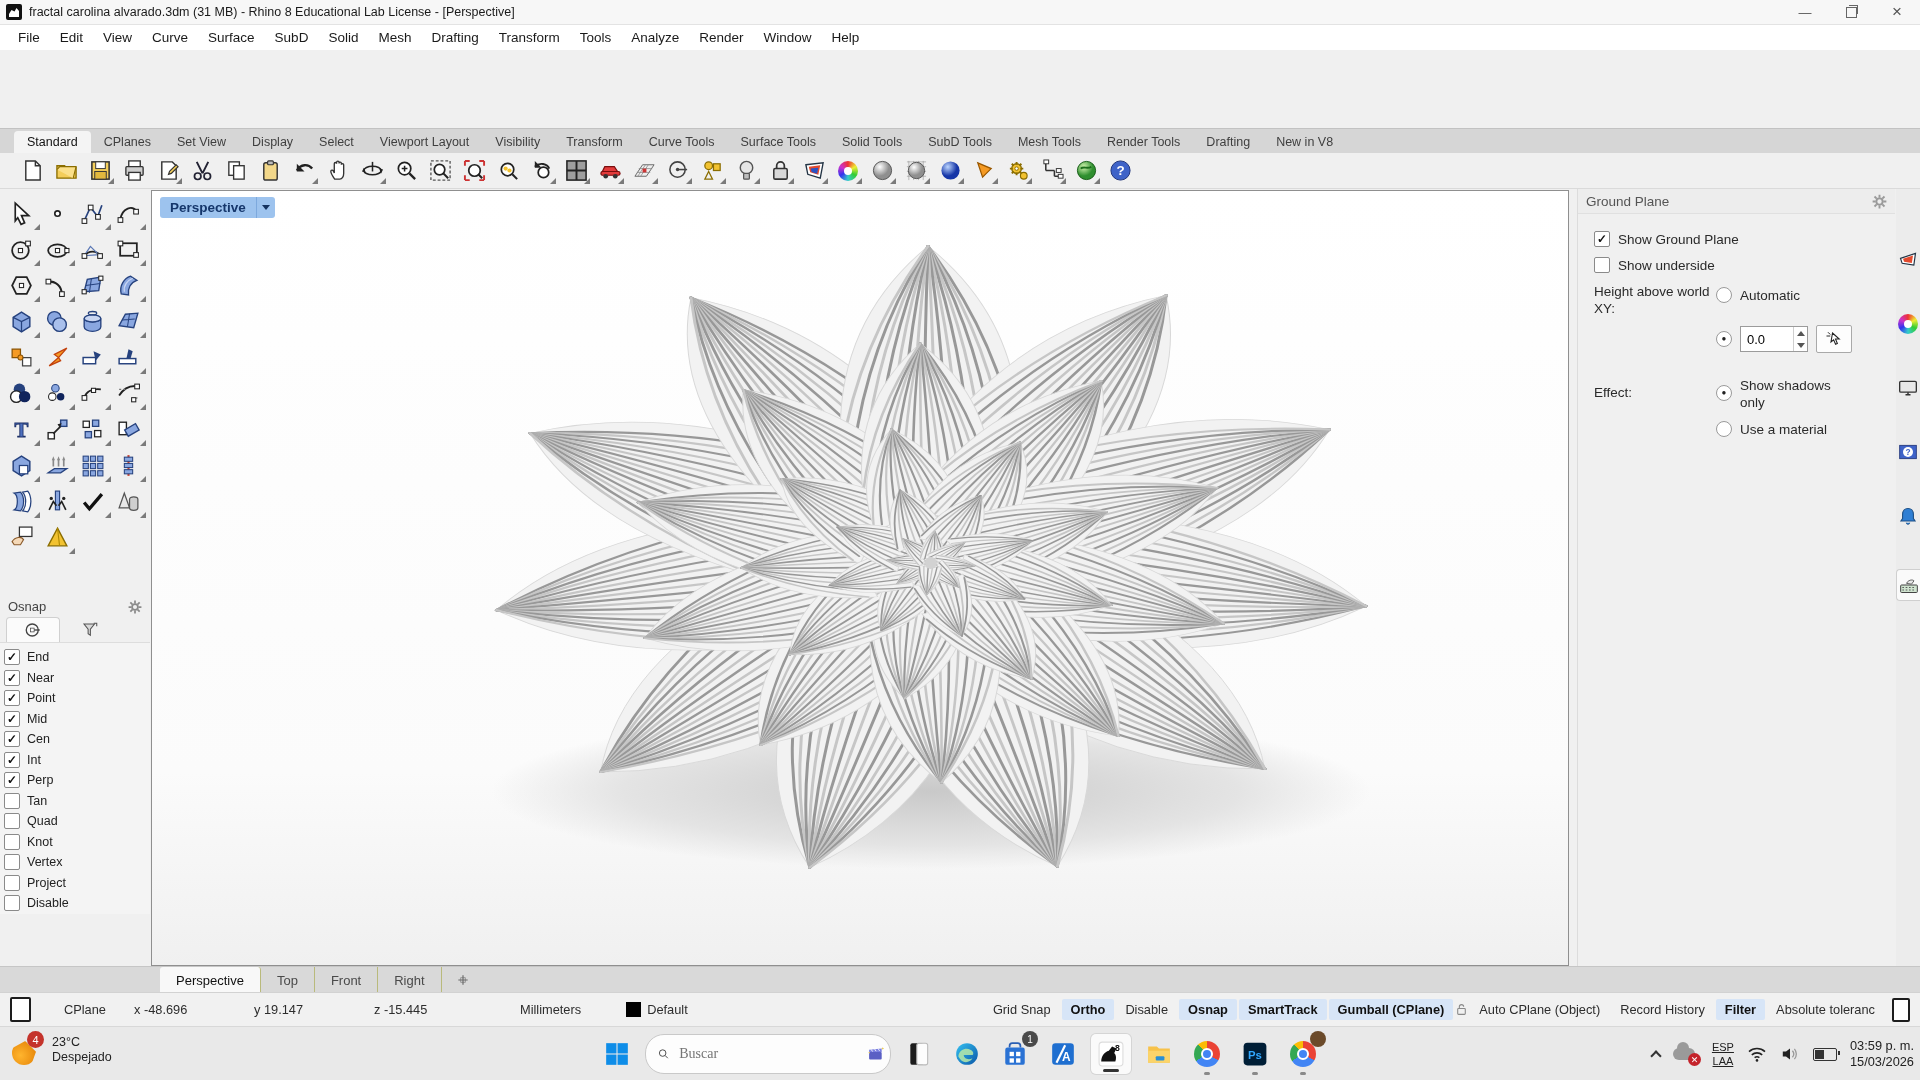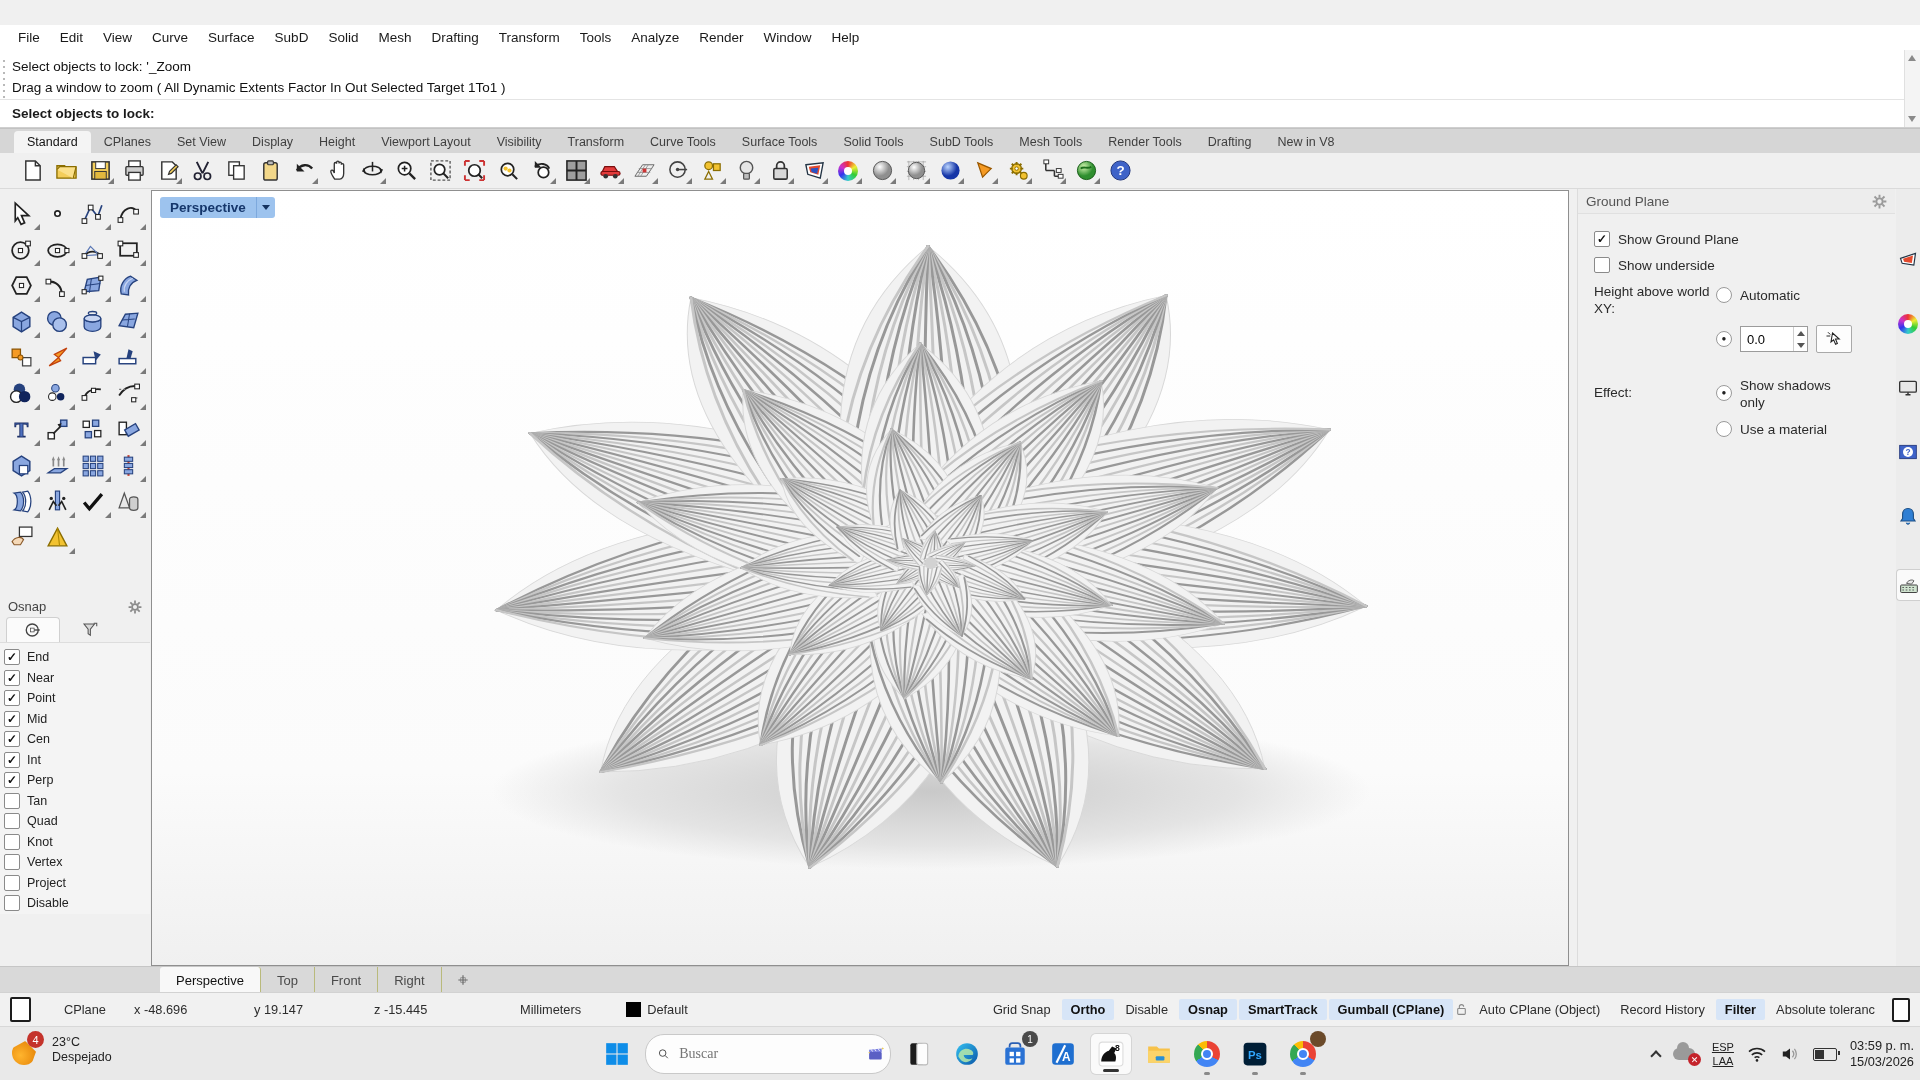--- a/index.html
+++ b/index.html
@@ -116,60 +116,61 @@
   .colorwheel{width:20px;height:20px;border-radius:50%;background:conic-gradient(#e33,#ee3,#3c3,#3cc,#33e,#c3c,#e33);position:relative;}
   .colorwheel::after{content:"";position:absolute;left:6px;top:6px;width:8px;height:8px;border-radius:50%;background:#fff;}
   .chromeic{width:26px;height:26px;border-radius:50%;background:conic-gradient(#ea4335 0 33%,#4285f4 33% 66%,#34a853 66% 88%,#fbbc05 88% 100%);position:relative;}
   .chromeic::after{content:"";position:absolute;left:7px;top:7px;width:12px;height:12px;border-radius:50%;background:#4285f4;border:2px solid #fff;box-sizing:border-box;}
 </style>
 </head>
 <body>
 
 <div id="root">
 
+  <div class="titlebar">
+    <span class="rhino-mini"></span>
+    <span>fractal carolina alvarado.3dm (31 MB) - Rhino 8 Educational Lab License - [Perspective]</span>
+    <div class="winctl">
+      <div class="wbtn">
+          <span>—</span>
+        </div>
+      <div class="wbtn">
+          <span class="restore-glyph"></span>
+        </div>
+      <div class="wbtn" style="font-size:17px;">
+          <span>×</span>
+        </div>
+    </div>
+  </div>
 
   <div class="menubar">
     <span>File</span>
     <span>Edit</span>
     <span>View</span>
     <span>Curve</span>
     <span>Surface</span>
     <span>SubD</span>
     <span>Solid</span>
     <span>Mesh</span>
     <span>Drafting</span>
     <span>Transform</span>
     <span>Tools</span>
     <span>Analyze</span>
     <span>Render</span>
     <span>Window</span>
     <span>Help</span>
   </div>
 
-  <div class="cmdarea">
-    <div class="draghandle"></div>
-    <div class="cmdhist">
-      <div>Select objects to lock: '_Zoom</div>
-      <div>Drag a window to zoom ( All  Dynamic  Extents  Factor  In  Out  Selected  Target  1To1 )</div>
-    </div>
-    <div class="cmdprompt">
-      <span>Select objects to lock:</span>
-    </div>
-    <div class="cmdscroll">
-      <div class="sarr up"></div>
-      <div class="sarr dn"></div>
-    </div>
-  </div>
 
   <div class="tabstrip">
     <span class="ttab active">Standard</span>
     <span class="ttab">CPlanes</span>
     <span class="ttab">Set View</span>
     <span class="ttab">Display</span>
-    <span class="ttab">Height</span>
+    <span class="ttab">Select</span>
     <span class="ttab">Viewport Layout</span>
     <span class="ttab">Visibility</span>
     <span class="ttab">Transform</span>
     <span class="ttab">Curve Tools</span>
     <span class="ttab">Surface Tools</span>
     <span class="ttab">Solid Tools</span>
     <span class="ttab">SubD Tools</span>
     <span class="ttab">Mesh Tools</span>
     <span class="ttab">Render Tools</span>
     <span class="ttab">Drafting</span>

